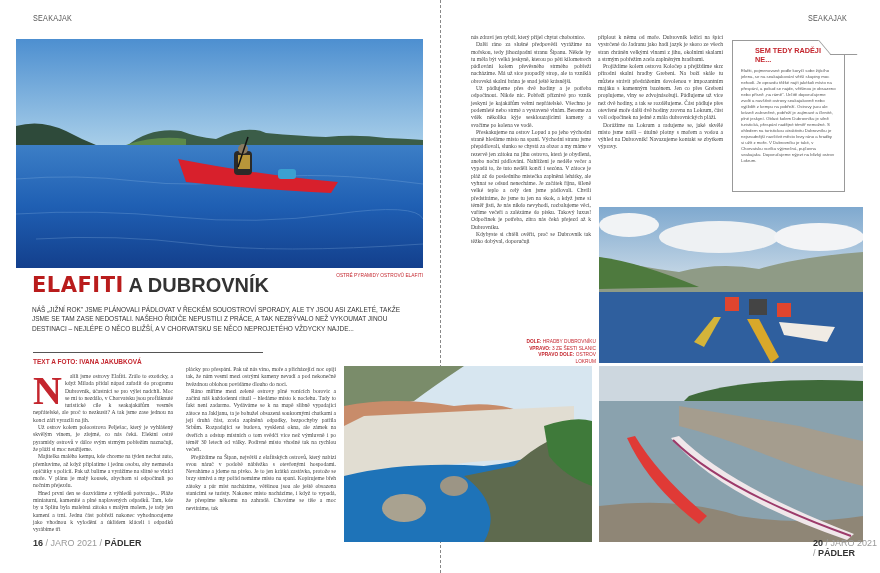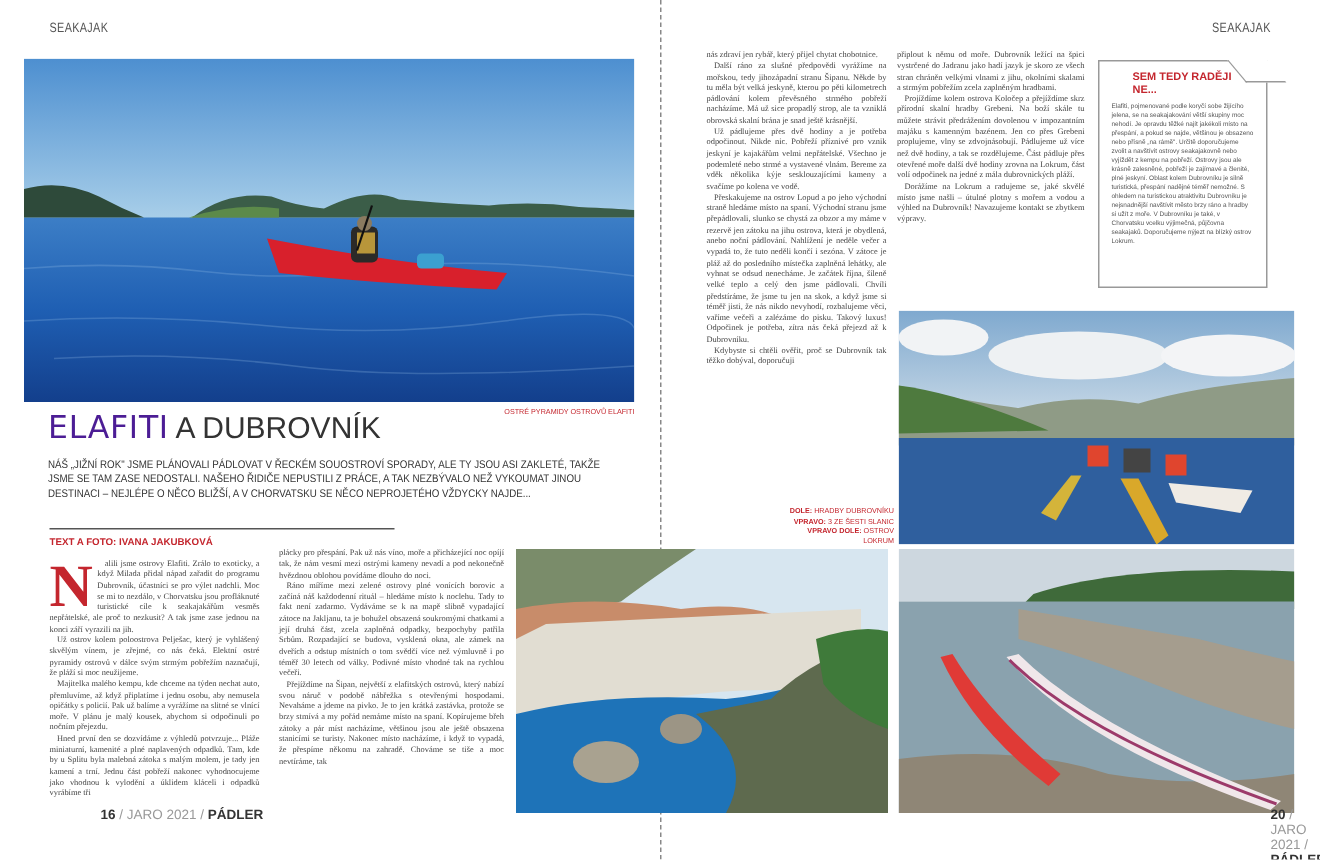--- a/index.html
+++ b/index.html
@@ -6,28 +6,28 @@
   body{width:880px;height:573px;position:relative;overflow:hidden;font-family:"Liberation Sans",sans-serif;color:#333;}
   .abs{position:absolute;}
   .section-tag{font-family:"Liberation Sans",sans-serif;font-size:9px;letter-spacing:0.3px;color:#555;transform:scaleX(0.8);transform-origin:left;}
   .spine{position:absolute;left:440px;top:0;width:0;height:573px;border-left:1px dashed #888;}
   .photo{position:absolute;overflow:hidden;}
   .body-col{position:absolute;font-family:"Liberation Serif",serif;font-size:5.6px;line-height:7.3px;color:#444;text-align:justify;}
   .body-col p{margin:0;text-indent:5px;}
   .body-col p:first-child{text-indent:0;}
   .dropcap{float:left;font-family:"Liberation Serif",serif;font-weight:bold;color:#c4262e;font-size:40px;line-height:32px;margin:2px 3px 0 0;}
   .title{position:absolute;left:32px;top:273px;font-size:21px;white-space:nowrap;}
-  .title .red{color:#4c1d95;font-weight:400;font-family:"DejaVu Sans",sans-serif;letter-spacing:0.5px;}
-  .title .blk{color:#333;font-weight:normal;font-size:20px;}
+  .title .red{color:#b91c1c;font-weight:700;font-family:"DejaVu Sans",sans-serif;letter-spacing:0.5px;}
+  .title .blk{color:#333;font-weight:bold;font-size:20px;}
   .lead{position:absolute;left:32px;top:305px;width:370px;font-size:7.4px;line-height:9.4px;color:#333;transform:scaleX(0.88);transform-origin:left;width:420px;}
   .rule{position:absolute;left:33px;top:352px;width:230px;height:1px;background:#555;}
   .byline{position:absolute;left:33px;top:358px;font-size:6.5px;font-weight:bold;color:#c4262e;}
   .caption{position:absolute;font-size:4.8px;color:#c4262e;text-align:right;line-height:6.5px;}
   .caption b{font-weight:bold;}
-  .folio{position:absolute;top:538px;font-size:9px;color:#333;margin-left:34px;}
+  .folio{position:absolute;top:538px;font-size:9px;color:#333;}
   .folio .light{color:#999;font-weight:normal;}
   .folio .bold{font-weight:bold;}
   .sidebar{position:absolute;left:732px;top:40px;width:111px;height:150px;border:1px solid #999;background:#fff;}
   .sidebar-notch{position:absolute;right:-1px;top:-1px;width:26px;height:14px;background:#fff;border-left:1px solid #999;border-bottom:1px solid #999;transform:skewX(40deg);transform-origin:top left;}
   .sidebar h4{margin:6px 8px 4px;font-size:7.3px;line-height:8.5px;color:#c4262e;font-weight:900;padding-left:14px;}
   .sidebar .sb-text{margin:0 8px;font-size:4.3px;line-height:6px;color:#555;}
 </style>
 </head>
 <body>
 

